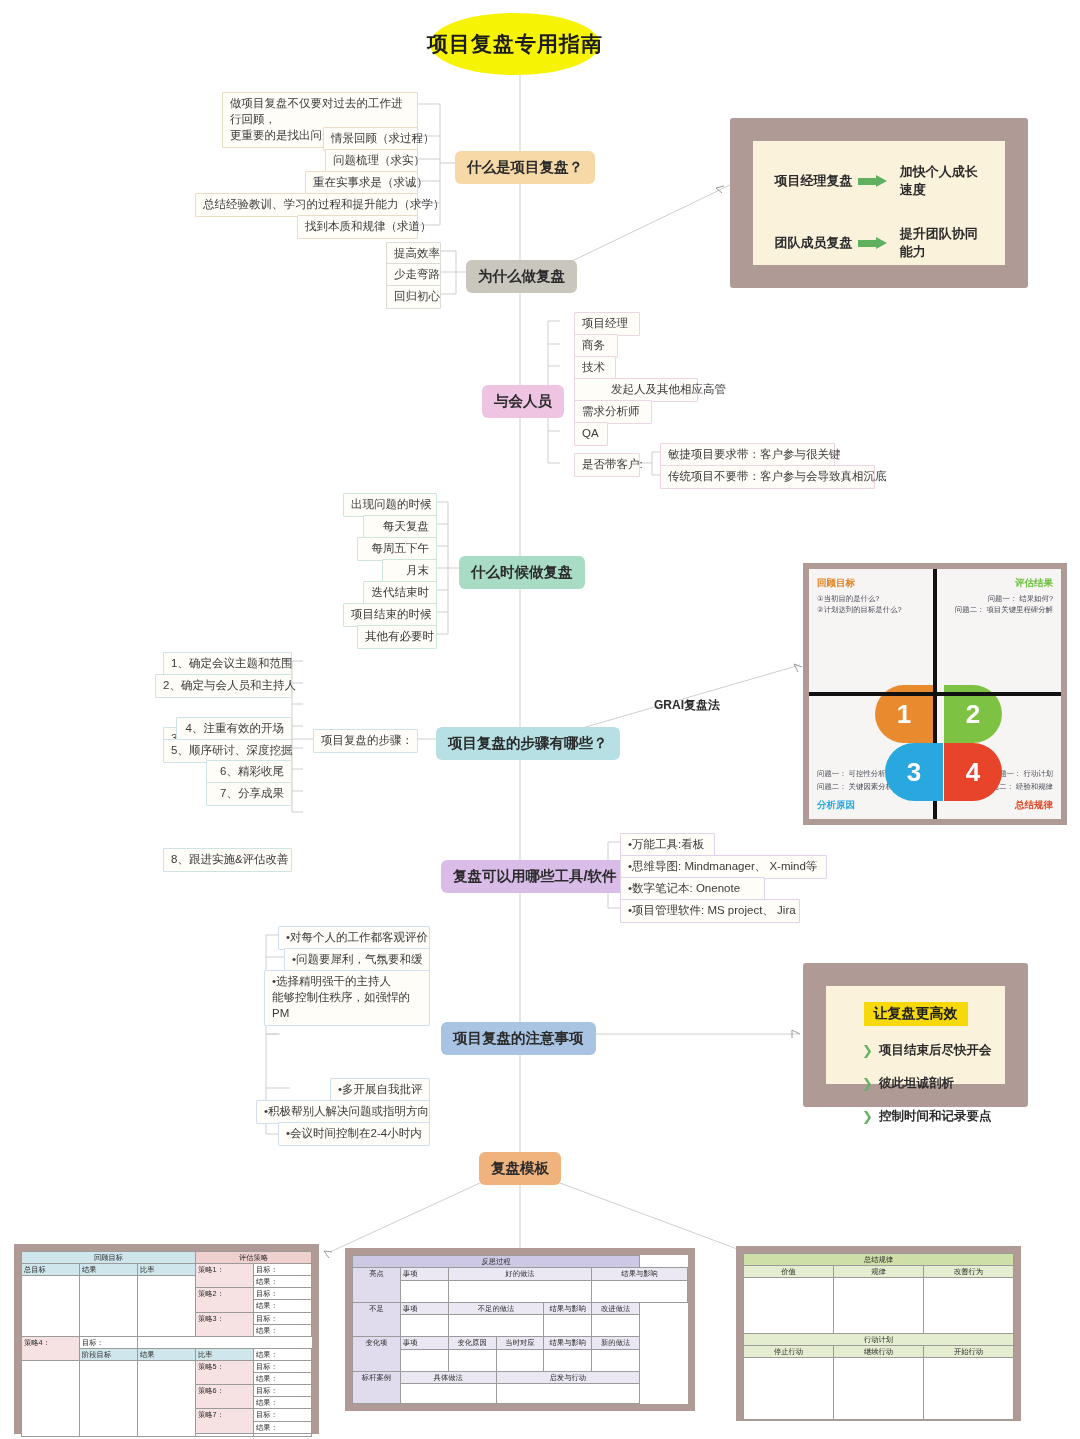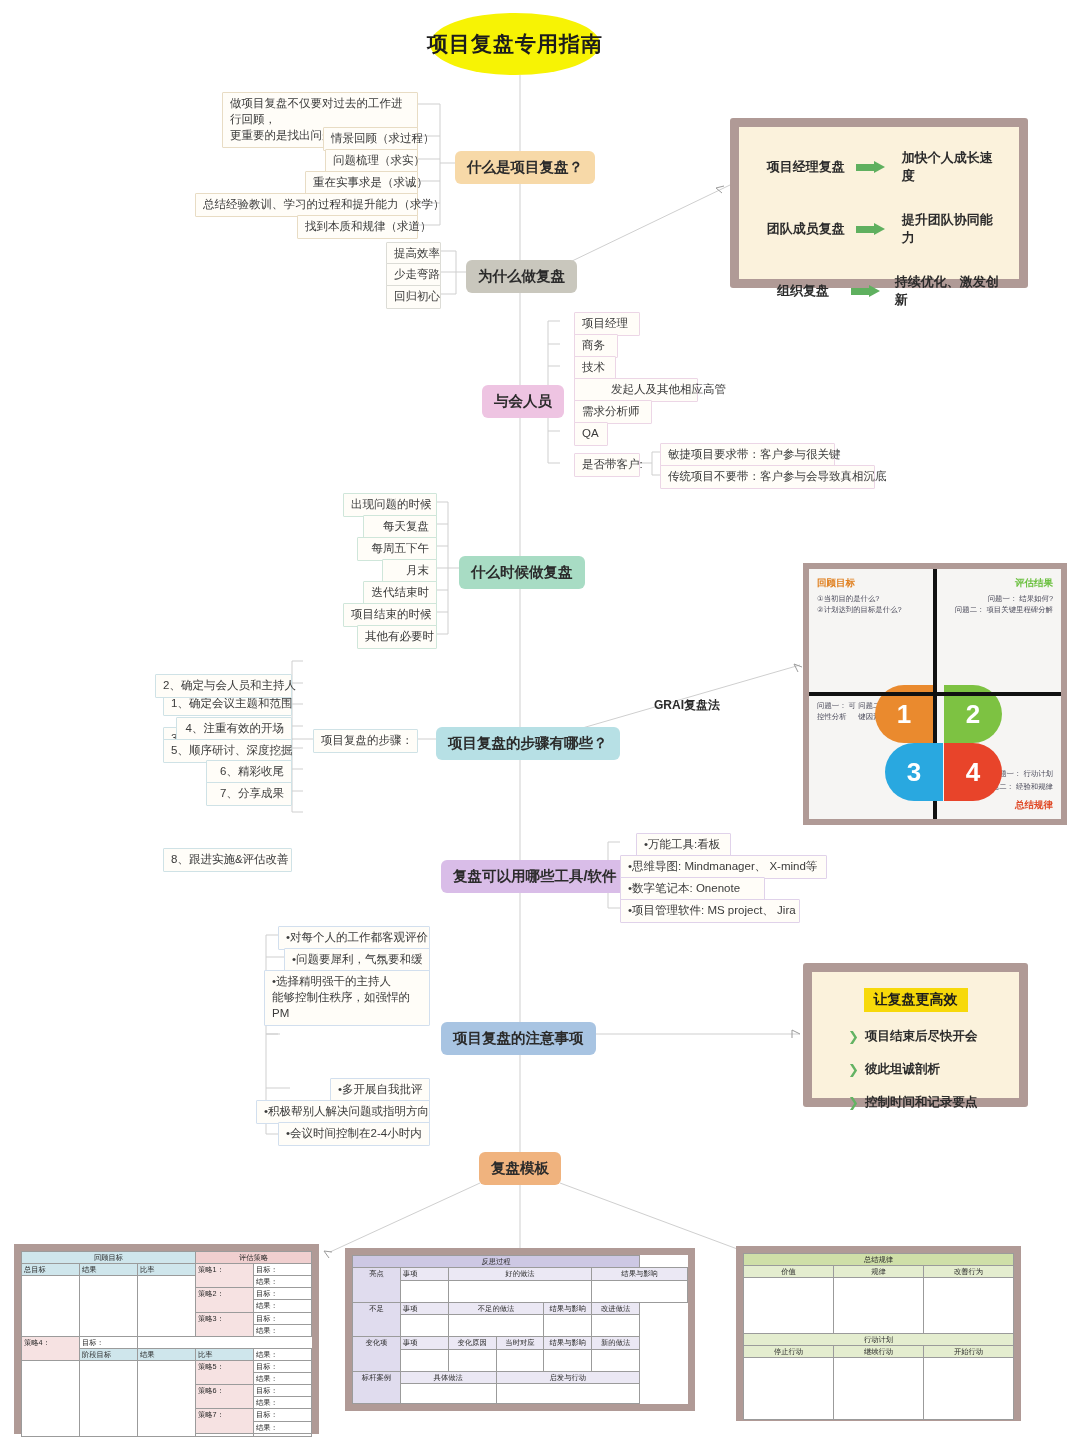--- a/index.html
+++ b/index.html
@@ -47,21 +47,21 @@
   .leaf.b-grey  { border-color:#dcdcd6; }
   .leaf.b-pink  { border-color:#ecd6e6; }
   .leaf.b-green { border-color:#cfe6da; }
   .leaf.b-cyan  { border-color:#cfe2e6; }
   .leaf.b-violet{ border-color:#e0d2ea; }
   .leaf.b-blue  { border-color:#d2dfee; }
   .leaf.r { text-align:right; }
 
   
   .panel{
-    position:absolute; background:#b09a96; padding:9px; border-radius:3px;
+    position:absolute; background:#b09a96; padding:23px; border-radius:3px;
   }
   .panel-inner{ background:#fbf2dc; width:100%; height:100%; }
 
   .arrow-row{ display:flex; align-items:center; font-weight:bold; font-size:13px; color:#2b2b2b; }
   .arrow-row .lbl{ width:104px; text-align:center; }
   .arrow-row .rgt{ margin-left:16px; }
   .garrow{ width:30px; height:13px; position:relative; }
   .garrow:before{ content:""; position:absolute; left:0; top:3.5px; width:19px; height:7px; background:#5fb05f; }
   .garrow:after{ content:""; position:absolute; left:18px; top:0; border-left:11px solid #5fb05f;
                  border-top:6.5px solid transparent; border-bottom:6.5px solid transparent; }
@@ -208,25 +208,20 @@
     <div class="arrow-row" style="margin-bottom:26px;">
       <span class="lbl">项目经理复盘</span>
       <span class="garrow"></span>
       <span class="rgt">加快个人成长速度</span>
     </div>
     <div class="arrow-row" style="margin-bottom:26px;">
       <span class="lbl">团队成员复盘</span>
       <span class="garrow"></span>
       <span class="rgt">提升团队协同能力</span>
     </div>
-    <div class="arrow-row">
-      <span class="lbl">组织复盘</span>
-      <span class="garrow"></span>
-      <span class="rgt">持续优化、激发创新</span>
-    </div>
   </div>
 </div>
 
 <div class="node topic t-pink" style="left:482px;top:385px;">与会人员</div>
 <div class="node leaf b-pink" style="left:574px;top:312px;width:66px;">项目经理</div>
 <div class="node leaf b-pink" style="left:574px;top:334px;width:44px;">商务</div>
 <div class="node leaf b-pink" style="left:574px;top:356px;width:42px;">技术</div>
 <div class="node leaf b-pink" style="left:574px;top:378px;width:124px;padding-left:36px;">发起人及其他相应高管</div>
 <div class="node leaf b-pink" style="left:574px;top:400px;width:78px;">需求分析师</div>
 <div class="node leaf b-pink" style="left:574px;top:422px;width:34px;">QA</div>
@@ -238,21 +233,21 @@
 <div class="node leaf b-green r" style="left:343px;top:493px;width:94px;">出现问题的时候</div>
 <div class="node leaf b-green r" style="left:363px;top:515px;width:74px;">每天复盘</div>
 <div class="node leaf b-green r" style="left:357px;top:537px;width:80px;">每周五下午</div>
 <div class="node leaf b-green r" style="left:382px;top:559px;width:55px;">月末</div>
 <div class="node leaf b-green r" style="left:363px;top:581px;width:74px;">迭代结束时</div>
 <div class="node leaf b-green r" style="left:343px;top:603px;width:94px;">项目结束的时候</div>
 <div class="node leaf b-green r" style="left:357px;top:625px;width:80px;">其他有必要时</div>
 
 <div class="node topic t-cyan" style="left:436px;top:727px;">项目复盘的步骤有哪些？</div>
 <div class="node leaf b-cyan" style="left:313px;top:729px;width:105px;">项目复盘的步骤：</div>
-<div class="node leaf b-cyan r" style="left:163px;top:652px;width:129px;margin-top:40px;">1、确定会议主题和范围</div>
+<div class="node leaf b-cyan r" style="left:163px;top:652px;width:129px;">1、确定会议主题和范围</div>
 <div class="node leaf b-cyan r" style="left:155px;top:674px;width:137px;">2、确定与会人员和主持人</div>
 <div class="node leaf b-cyan r" style="left:163px;top:695px;width:129px;margin-top:32px;">3、准备好项目全部资料</div>
 <div class="node leaf b-cyan r" style="left:176px;top:717px;width:116px;">4、注重有效的开场</div>
 <div class="node leaf b-cyan r" style="left:163px;top:739px;width:129px;">5、顺序研讨、深度挖掘</div>
 <div class="node leaf b-cyan r" style="left:206px;top:760px;width:86px;">6、精彩收尾</div>
 <div class="node leaf b-cyan r" style="left:206px;top:782px;width:86px;">7、分享成果</div>
 <div class="node leaf b-cyan r" style="left:163px;top:848px;width:129px;">8、跟进实施&amp;评估改善</div>
 <div class="node" style="left:654px;top:697px;font-size:12px;font-weight:bold;color:#2b2b2b;">GRAI复盘法</div>
 
 <div id="grai">
@@ -260,39 +255,39 @@
     <div class="q q1">
       <div class="q-hd o">回顾目标</div>
       <div class="body">①当初目的是什么?</div>
       <div class="body">②计划达到的目标是什么?</div>
     </div>
     <div class="q q2">
       <div class="q-hd g">评估结果</div>
       <div class="body">问题一： 结果如何?</div>
       <div class="body">问题二： 项目关键里程碑分解</div>
     </div>
-    <div class="q q3" style="display:flex;flex-direction:row;justify-content:flex-end;">
+    <div class="q q3" style="display:flex;flex-direction:column;justify-content:flex-end;">
       <div class="body">问题一： 可控性分析</div>
       <div class="body">问题二： 关键因素分析</div>
       <div class="q-hd b">分析原因</div>
     </div>
     <div class="q q4" style="display:flex;flex-direction:column;justify-content:flex-end;align-items:flex-end;">
       <div class="body">问题一： 行动计划</div>
       <div class="body">问题二： 经验和规律</div>
       <div class="q-hd r">总结规律</div>
     </div>
     <div class="half h1">1</div>
     <div class="half h2">2</div>
     <div class="half h3">3</div>
     <div class="half h4">4</div>
   </div>
 </div>
 
 <div class="node topic t-violet" style="left:441px;top:860px;">复盘可以用哪些工具/软件</div>
-<div class="node leaf b-violet" style="left:620px;top:833px;width:95px;margin-left:16px;">•万能工具:看板</div>
+<div class="node leaf b-violet" style="left:620px;top:833px;width:95px;">•万能工具:看板</div>
 <div class="node leaf b-violet" style="left:620px;top:855px;width:207px;">•思维导图: Mindmanager、 X-mind等</div>
 <div class="node leaf b-violet" style="left:620px;top:877px;width:145px;">•数字笔记本: Onenote</div>
 <div class="node leaf b-violet" style="left:620px;top:899px;width:180px;">•项目管理软件: MS project、 Jira</div>
 
 <div class="node topic t-blue" style="left:441px;top:1022px;">项目复盘的注意事项</div>
 <div class="node leaf b-blue" style="left:278px;top:926px;width:152px;">•对每个人的工作都客观评价</div>
 <div class="node leaf b-blue" style="left:284px;top:948px;width:146px;">•问题要犀利，气氛要和缓</div>
 <div class="node leaf b-blue" style="left:264px;top:970px;width:166px;white-space:pre-line;">•选择精明强干的主持人
 能够控制住秩序，如强悍的PM</div>
 <div class="node leaf b-blue" style="left:330px;top:1078px;width:100px;">•多开展自我批评</div>

